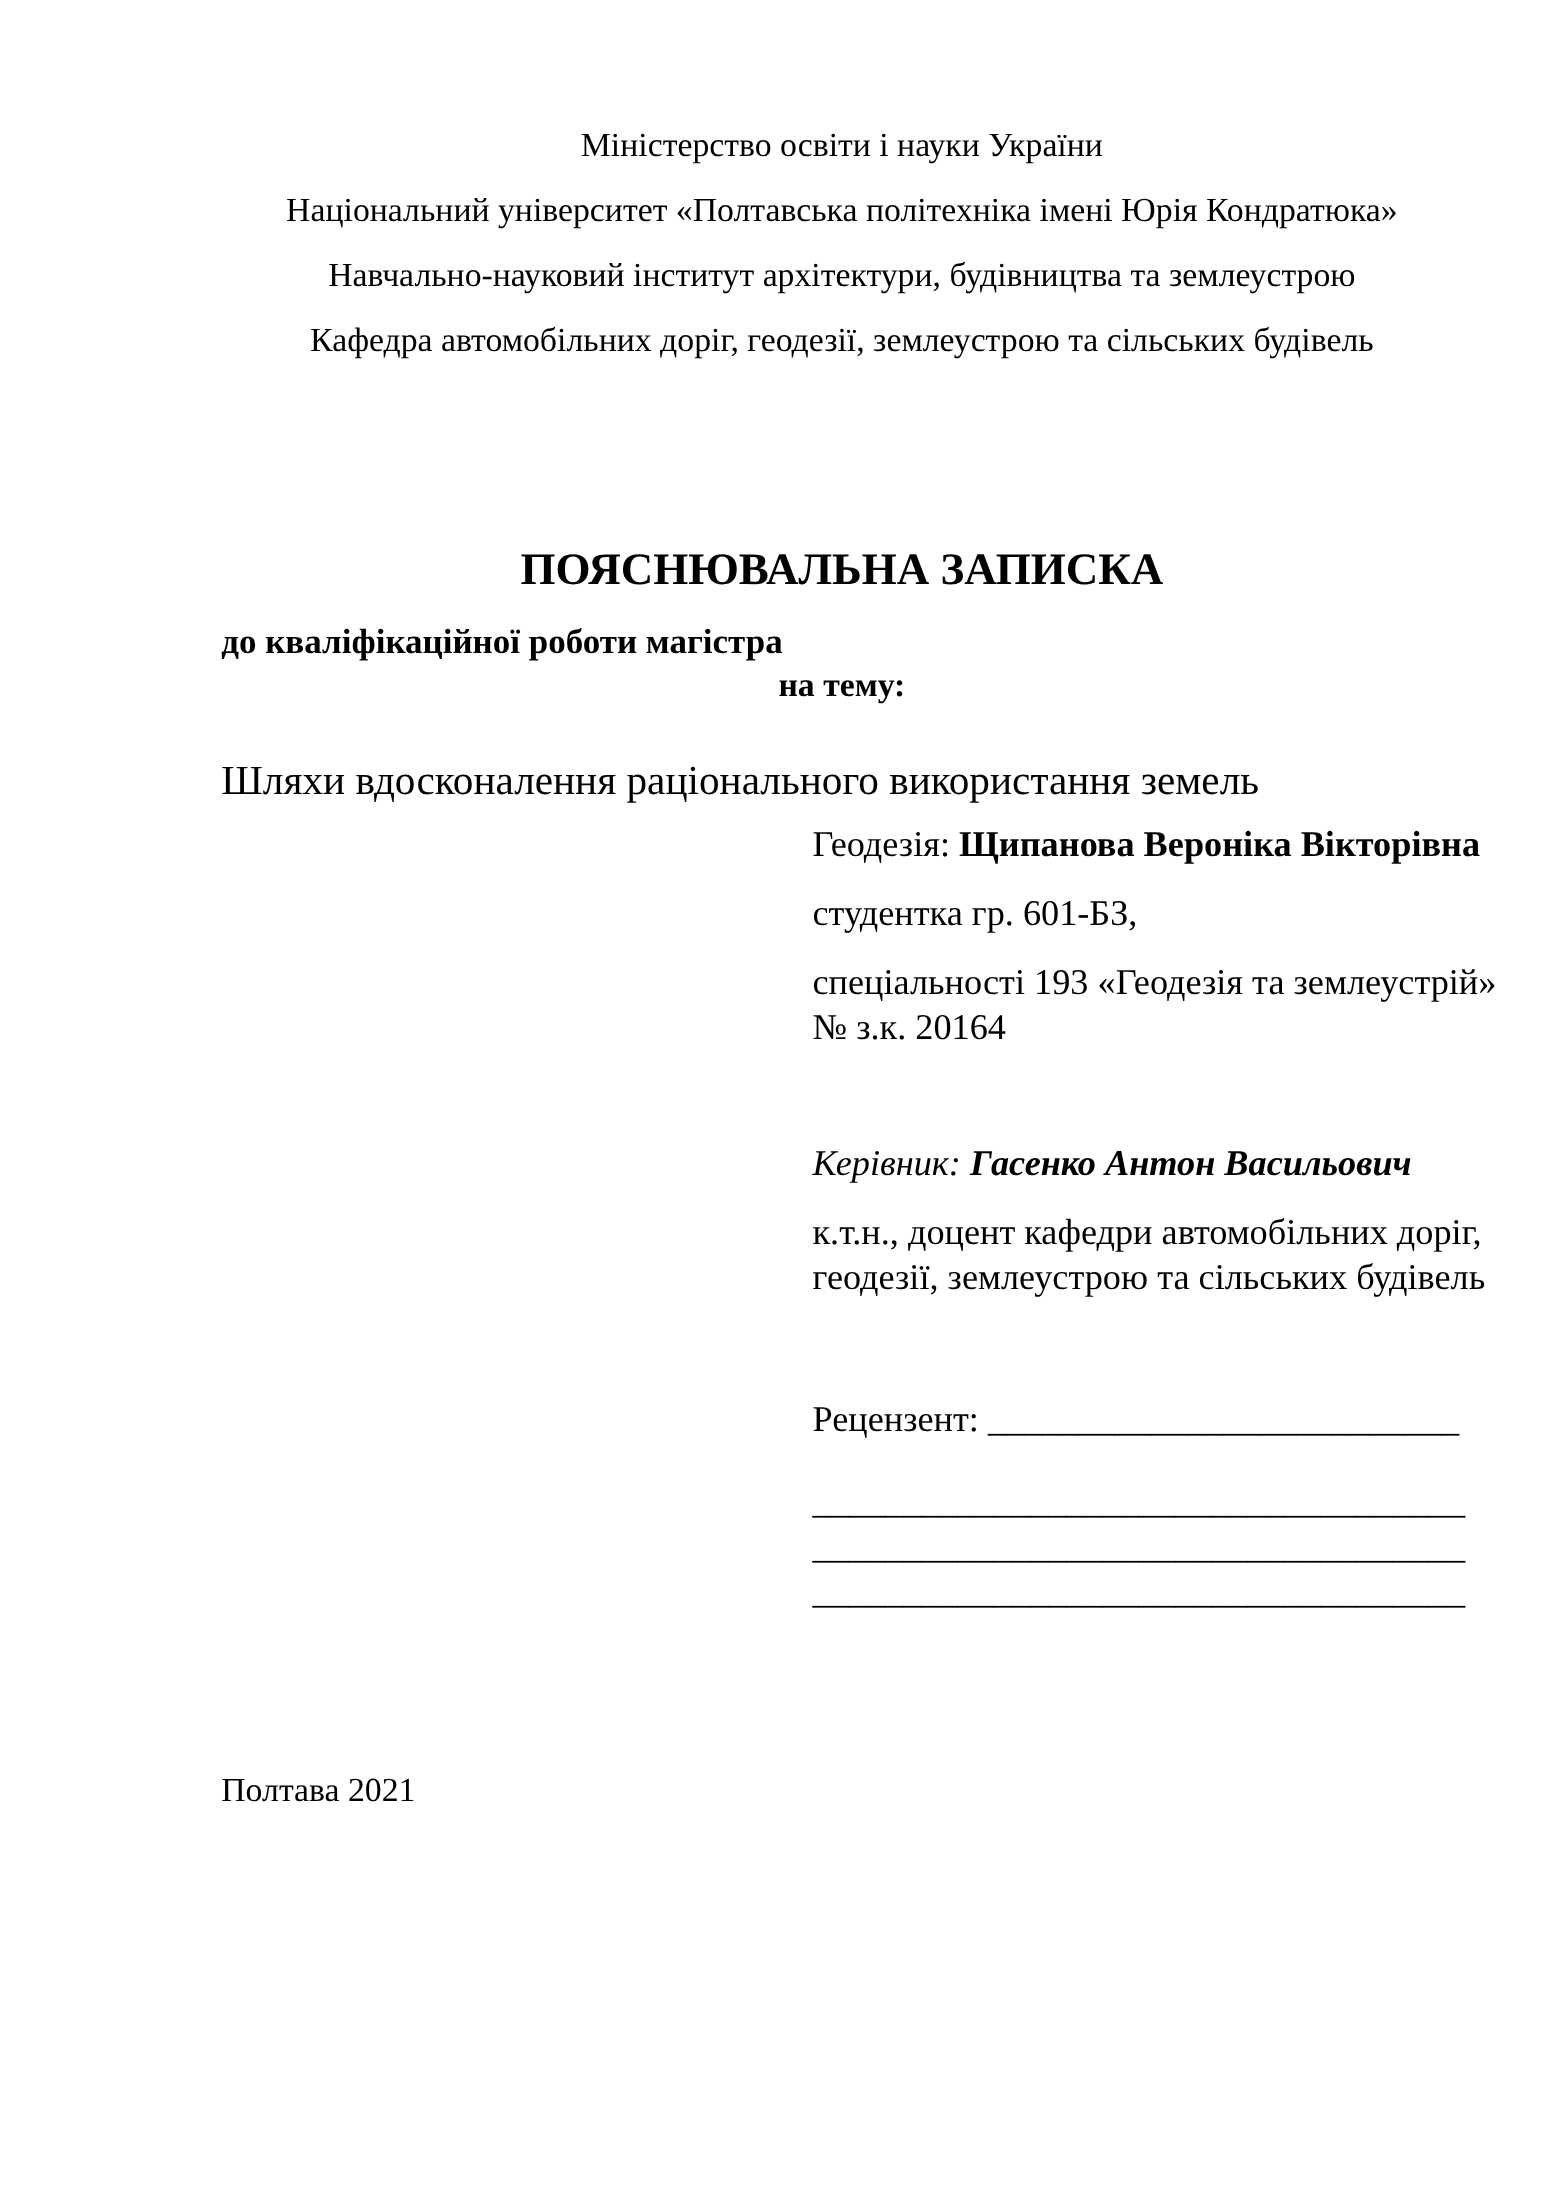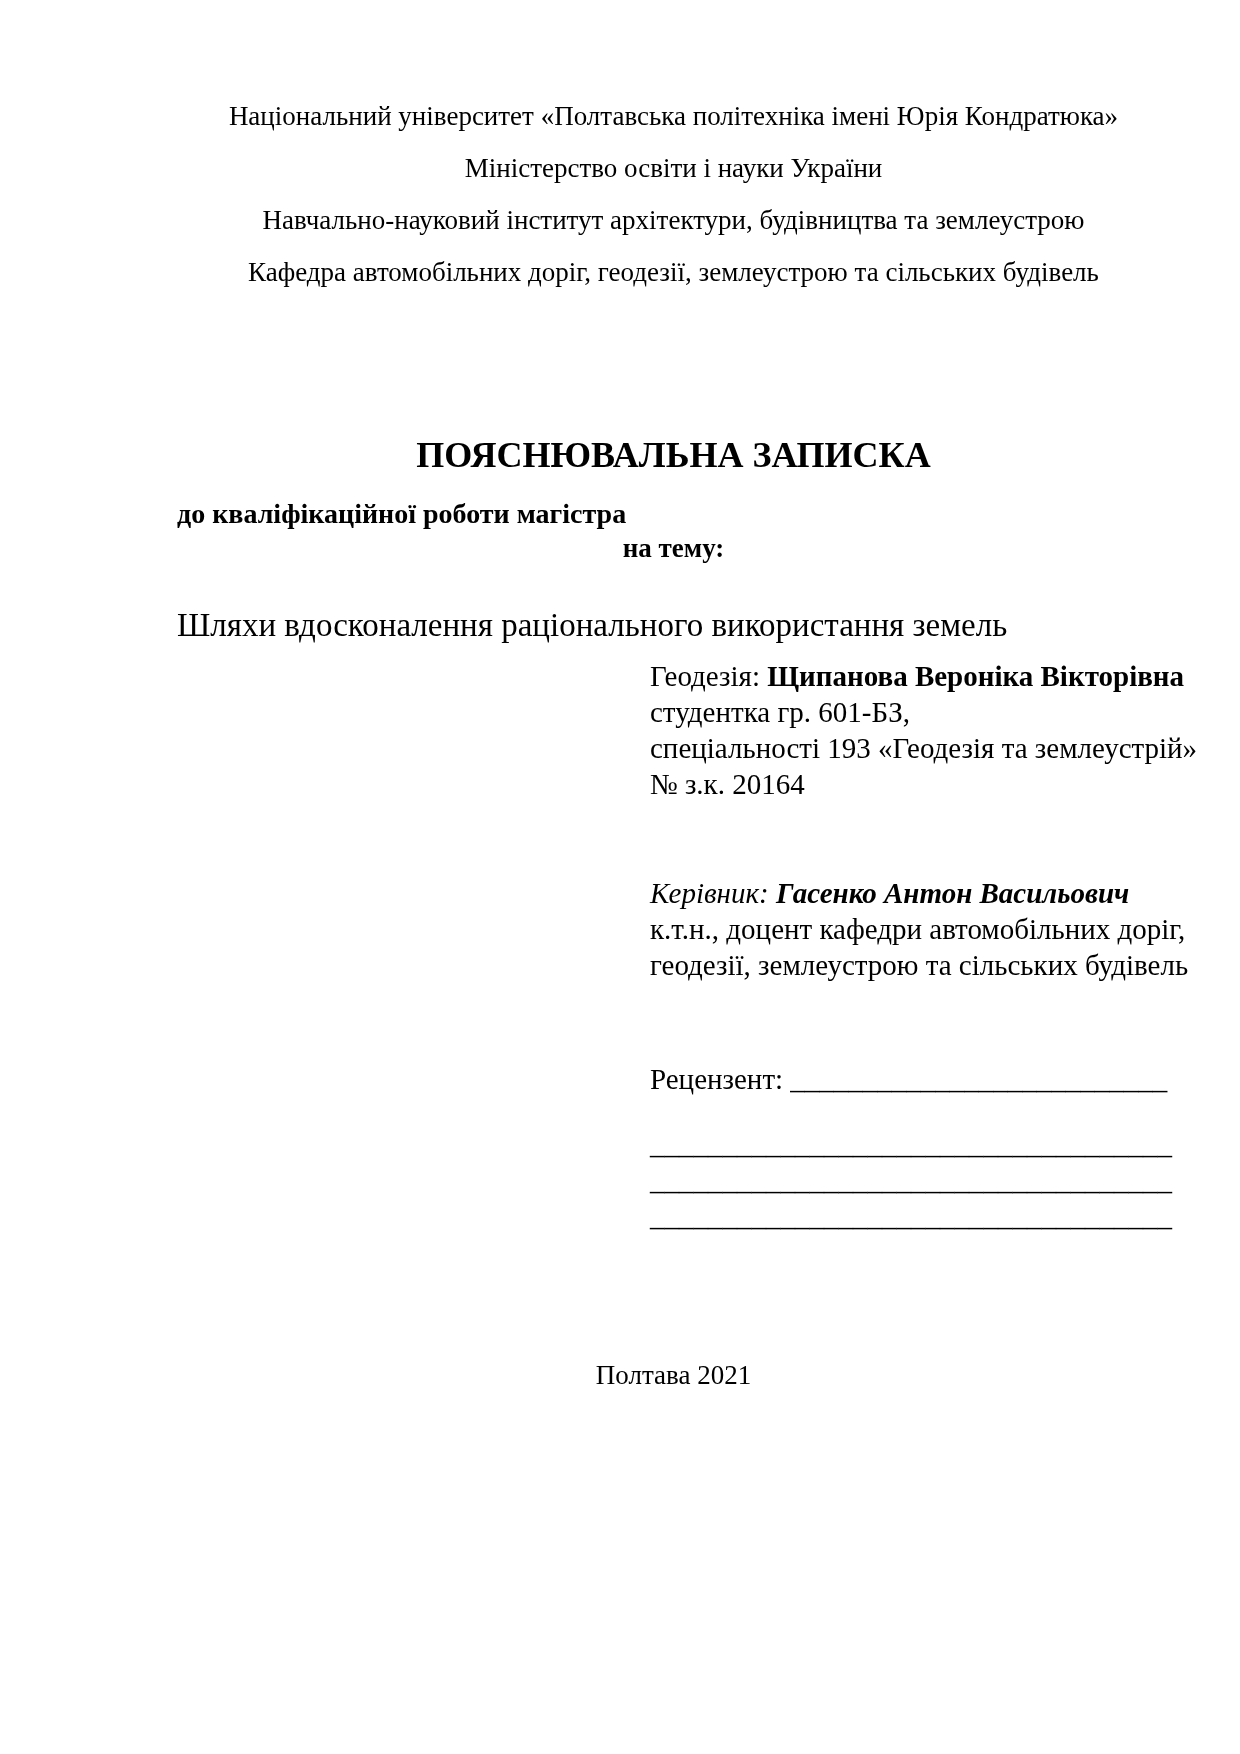--- a/index.html
+++ b/index.html
@@ -59,39 +59,38 @@
   }
   .info {
     margin-left: 473px;
     width: 530px;
     font-size: 29px;
   }
   .iline {
     line-height: 36px;
     white-space: nowrap;
   }
-  .gap        { }
+  .gap        { margin-top: 19px; }
   .sup-gap    { margin-top: 73px; font-style: italic; }
   .rev-gap    { margin-top: 78px; }
   .blank-gap  { margin-top: 29px; }
   .footer {
     margin-top: 124px;
     font-size: 27px;
     line-height: 34px;
-    text-align: center;
   }
 </style>
 </head>
 <body>
 
 <div class="page">
 
   <div>
+    <p class="hline">Міністерство освіти і науки України</p>
     <p class="hline">Національний університет «Полтавська політехніка імені Юрія Кондратюка»</p>
-    <p class="hline">Міністерство освіти і науки України</p>
     <p class="hline">Навчально-науковий інститут архітектури, будівництва та землеустрою</p>
     <p class="hline">Кафедра автомобільних доріг, геодезії, землеустрою та сільських будівель</p>
   </div>
 
   <h1 class="doc-title">ПОЯСНЮВАЛЬНА ЗАПИСКА</h1>
 
   <p class="subtitle">до кваліфікаційної роботи магістра</p>
 
   <p class="topic-label">на тему:</p>
 

